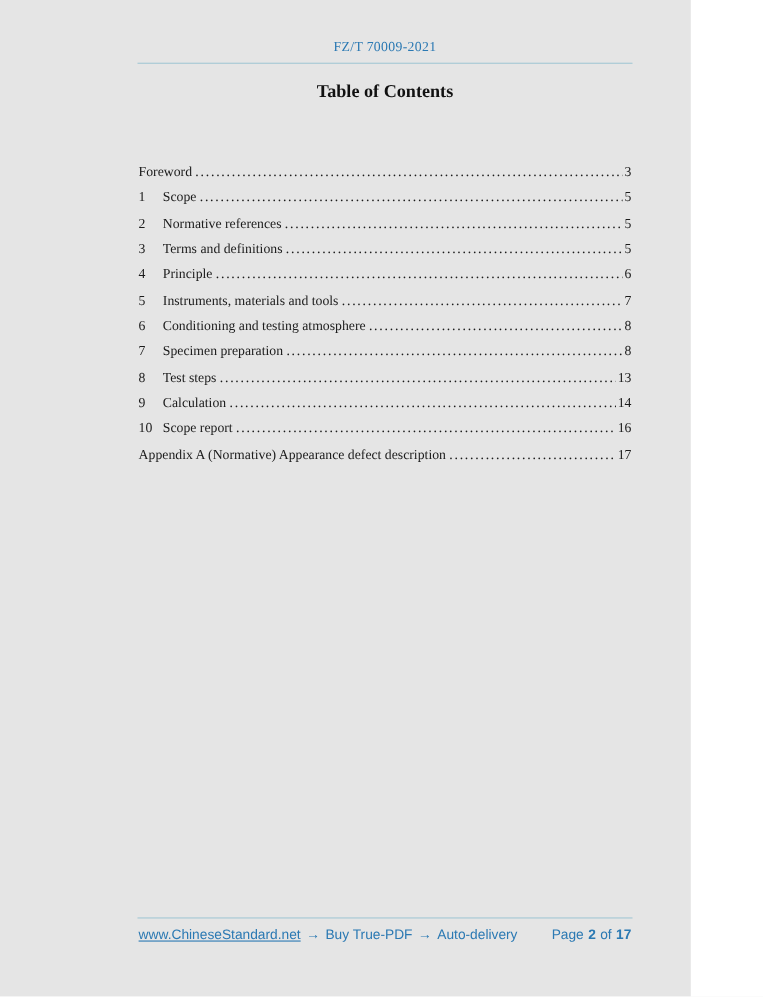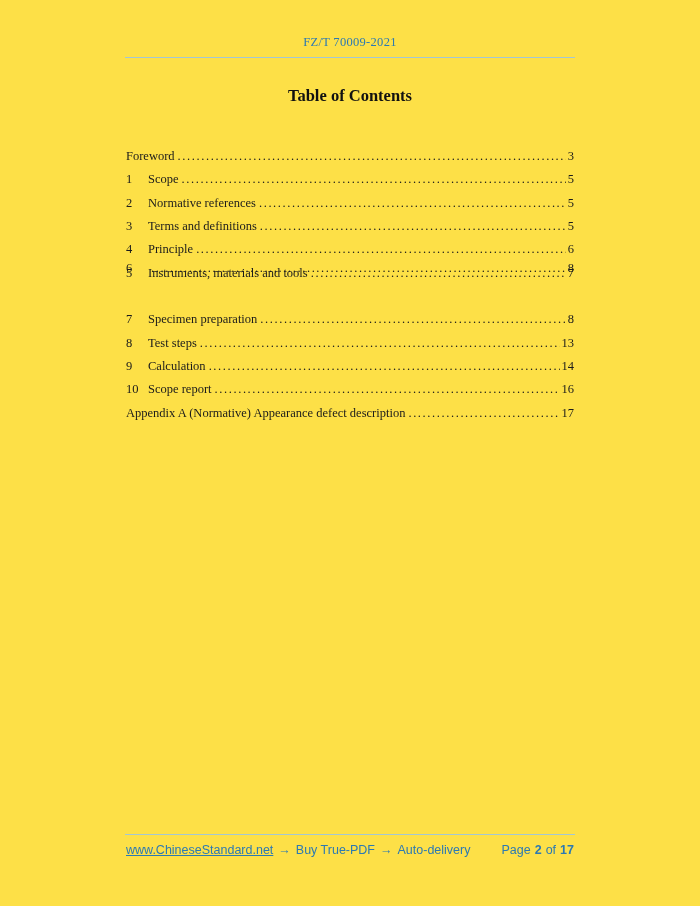--- a/index.html
+++ b/index.html
@@ -6,34 +6,34 @@
     --accent-blue: #2b79b3;
     --rule-blue: #a3c7d4;
     --text-black: #1b1b1b;
   }
   * { box-sizing: border-box; margin: 0; padding: 0; }
   html, body {
     width: 700px; height: 906px;
     background: #ffffff;
     font-family: "Liberation Serif", serif;
   }
-  .page { position: relative; width: 700px; height: 906px; background: #fde047; overflow: hidden; }
+  .page { position: relative; width: 628px; height: 906px; background: #e5e5e5; overflow: hidden; }
 
   .header {
     position: absolute; top: 35px; left: 0; width: 700px;
     text-align: center;
     font-size: 12.5px; letter-spacing: 0.3px;
     color: var(--accent-blue);
   }
   .header-rule {
     position: absolute; top: 57px; left: 125px; width: 450px; height: 1px;
     background: var(--rule-blue);
   }
   .title {
-    position: absolute; top: 86px; left: 0; width: 700px;
+    position: absolute; top: 73px; left: 0; width: 700px;
     text-align: center;
     font-size: 16.5px; font-weight: 700;
     color: #111111;
     font-family: "Liberation Serif", serif;
   }
 
   .toc {
     position: absolute; top: 121px; left: 126px; width: 448px;
   }
   .toc-row {
@@ -129,20 +129,21 @@
 
   <div class="toc-row">
     <span class="toc-num">5</span>
     <span class="toc-label">Instruments, materials and tools</span>
     <span class="toc-dots"></span>
     <span class="toc-page">7</span>
   </div>
 
   <div class="toc-row">
     <span class="toc-num">6</span>
+    <span class="toc-label">Conditioning and testing atmosphere</span>
     <span class="toc-dots"></span>
     <span class="toc-page">8</span>
   </div>
 
   <div class="toc-row">
     <span class="toc-num">7</span>
     <span class="toc-label">Specimen preparation</span>
     <span class="toc-dots"></span>
     <span class="toc-page">8</span>
   </div>

